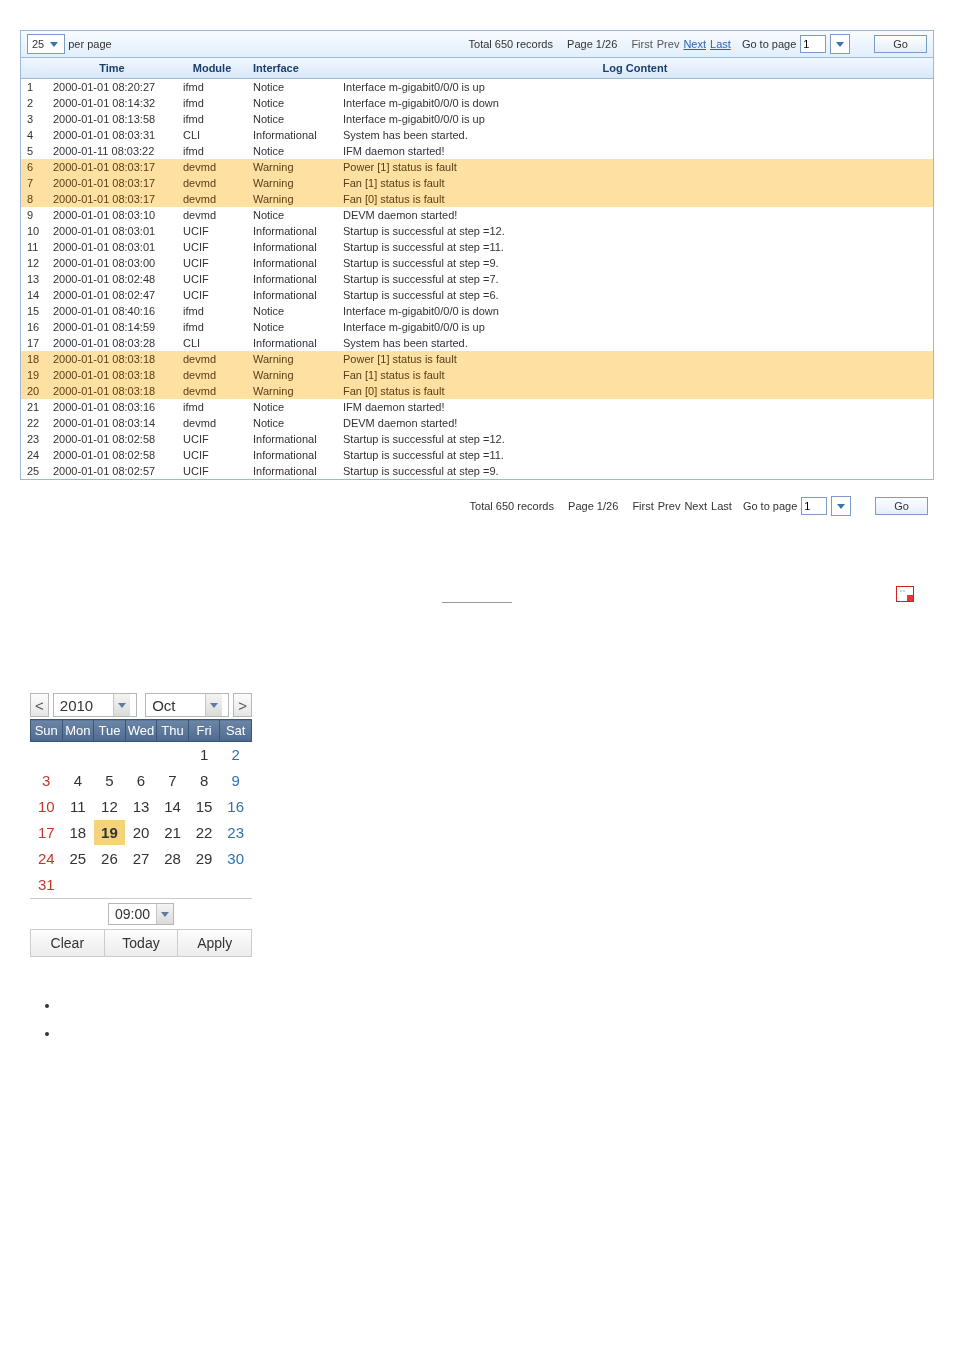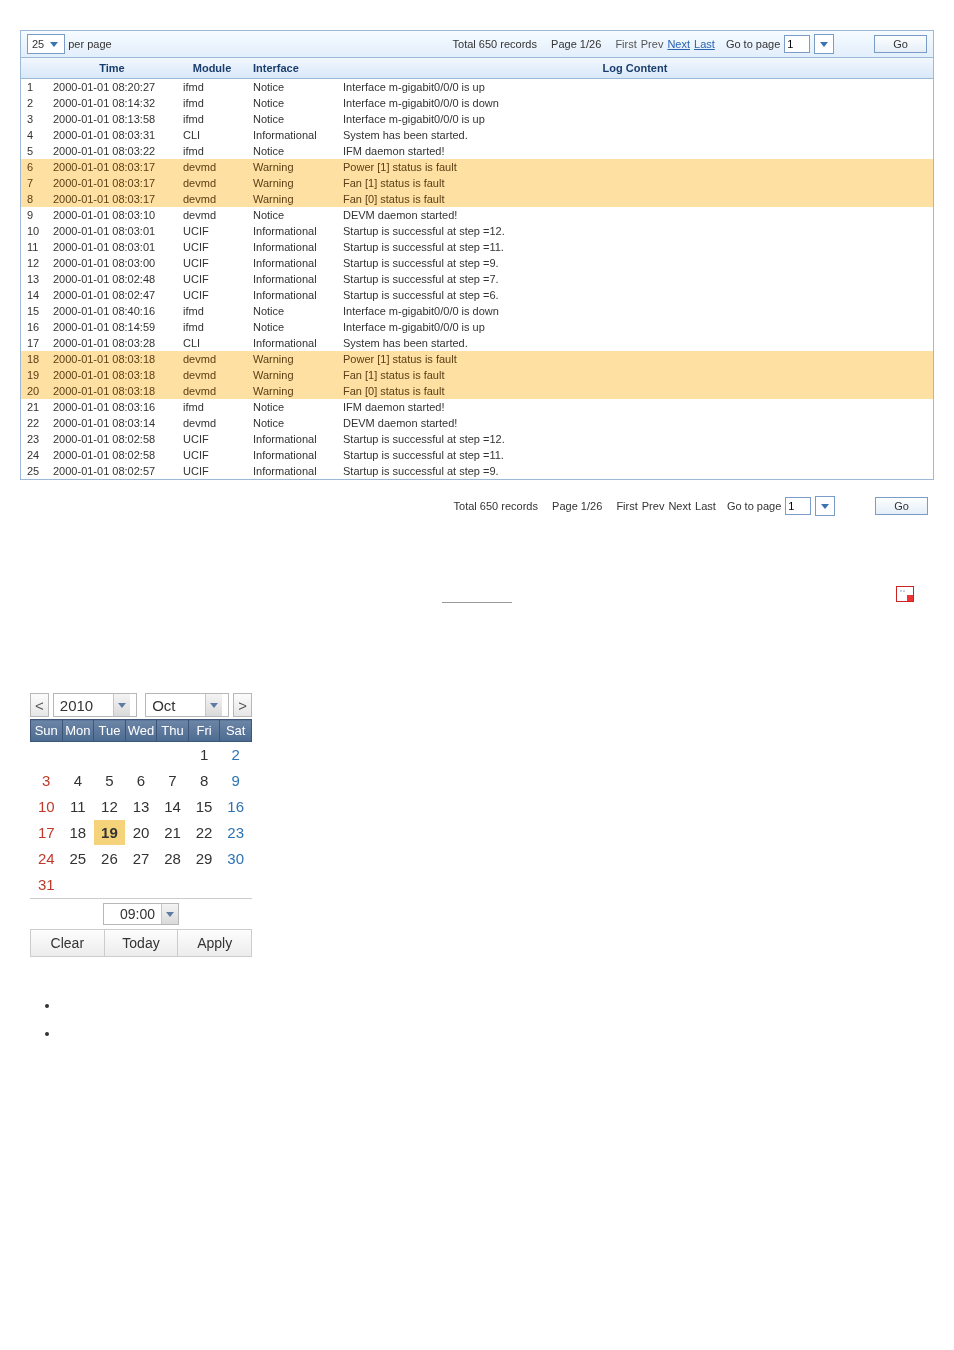--- a/index.html
+++ b/index.html
@@ -75,21 +75,21 @@
     width: 0; height: 0;
     border-left: 4px solid transparent;
     border-right: 4px solid transparent;
     border-top: 5px solid #3874b2;
   }
   .go-btn {
     border: 1px solid #7a9cc6;
     background: linear-gradient(#fefefe, #e4eef8);
     padding: 2px 18px;
     font-size: 11px;
-    margin-left: 36px;
+    margin-left: 20px;
     cursor: pointer;
   }
   table.log-table {
     width: 100%;
     border-collapse: collapse;
     table-layout: fixed;
     font-size: 11px;
   }
   table.log-table th {
     background: linear-gradient(#f1f7fe, #d9e8f8);
@@ -228,21 +228,21 @@
   .cal-time-row {
     border-top: 1px solid #ccc;
     border-bottom: 1px solid #ccc;
     padding: 4px 0;
     text-align: center;
   }
   .cal-time-row .tf {
     display: inline-flex;
     border: 1px solid #b7b7b7;
     align-items: center;
-    padding-left: 16px;
+    padding-left: 6px;
     height: 20px;
     font-size: 14px;
     justify-content: space-between;
   }
   .cal-time-row .tf .hdrop {
     margin-left: 6px;
     width: 16px; height: 20px;
     display:flex; align-items:center; justify-content:center;
     background: linear-gradient(#f4f4f4,#dadada);
     border-left:1px solid #c6c6c6;
@@ -342,21 +342,21 @@
         </tr>
         <tr>
           <td>4</td>
           <td>2000-01-01 08:03:31</td>
           <td>CLI</td>
           <td>Informational</td>
           <td>System has been started.</td>
         </tr>
         <tr>
           <td>5</td>
-          <td>2000-01-01 08:03:22</td>
+          <td>2000-01-11 08:03:22</td>
           <td>ifmd</td>
           <td>Notice</td>
           <td>IFM daemon started!</td>
         </tr>
         <tr class="warn">
           <td>6</td>
           <td>2000-01-01 08:03:17</td>
           <td>devmd</td>
           <td>Warning</td>
           <td>Power [1] status is fault</td>

